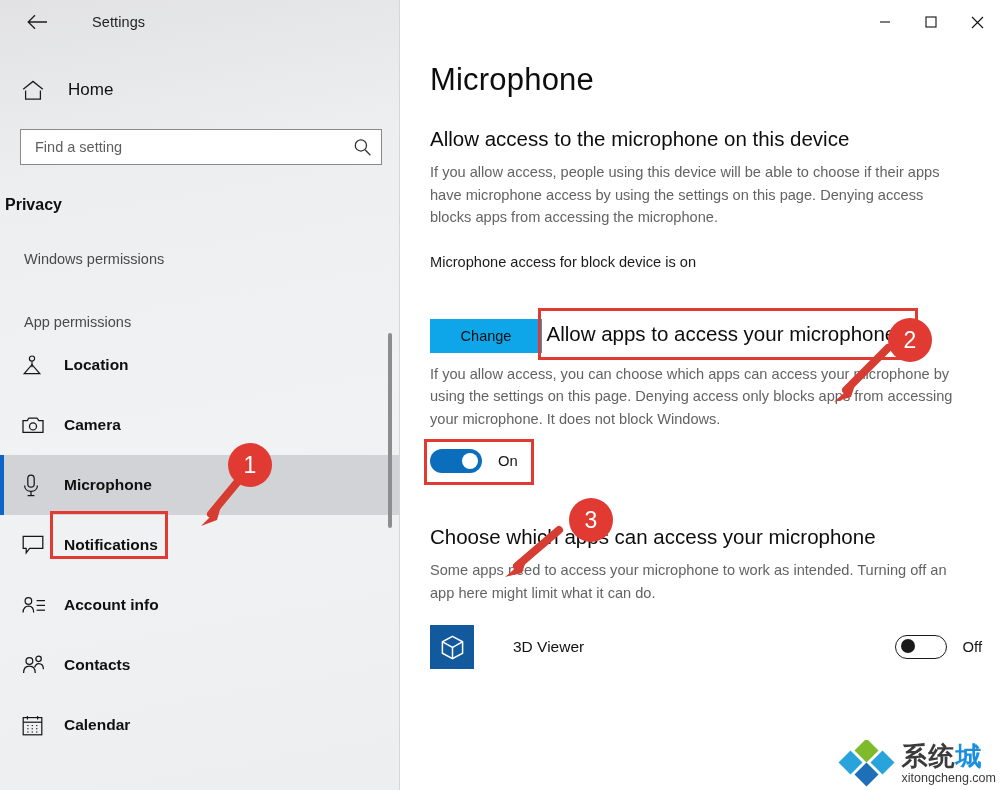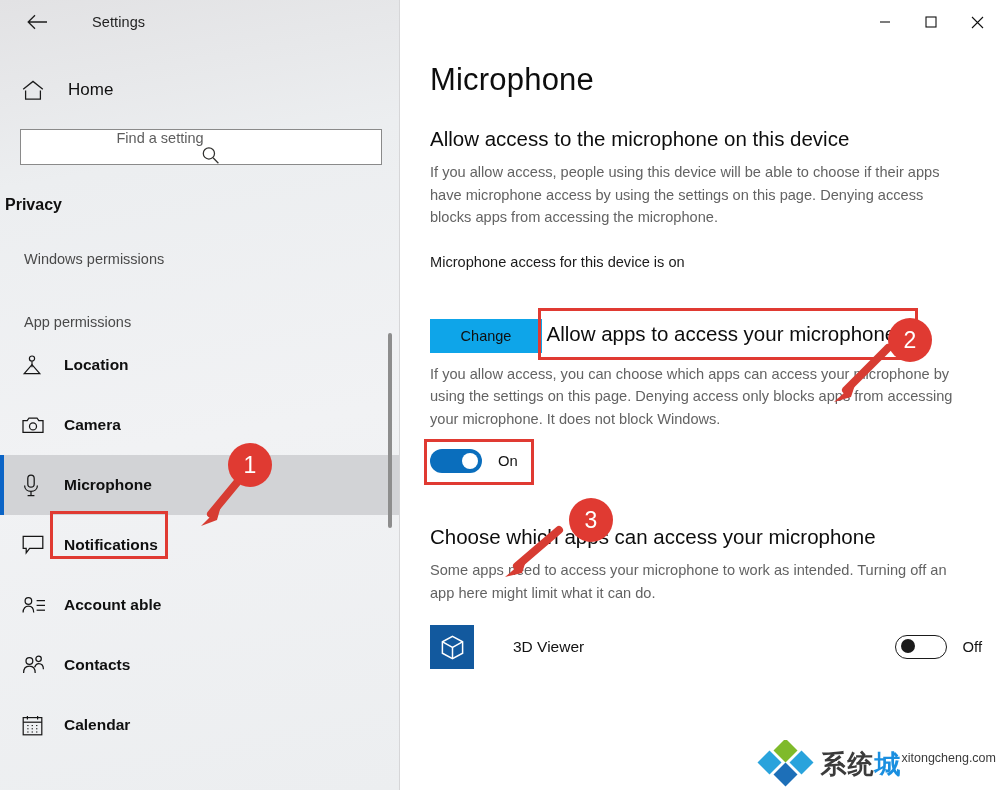--- a/index.html
+++ b/index.html
@@ -52,22 +52,21 @@
   }
   .home-row .ico { width: 34px; display:flex; align-items:center; color:#1b1b1b; }
   .home-row .lbl { font-size: 17px; color: #101010; margin-left: 12px; }
 
   #searchbox {
     margin: 17px 18px 0 20px;
     height: 36px;
     background: #ffffff;
     border: 1.4px solid #8a8a8a;
     display: flex; align-items: center;
-    padding: 0 9px 0 27px;
-    flex-direction: column;
+    padding: 0 9px 0 14px;
   }
   #searchbox input {
     flex: 1;
     border: none; outline: none;
     font-family: "Liberation Sans", sans-serif;
     font-size: 14.5px;
     color: #2b2b2b;
     background: transparent;
   }
   #searchbox input::placeholder { color: #5d5d5d; }
@@ -283,21 +282,21 @@
   .arrow-svg { position: absolute; z-index: 39; pointer-events: none; }
 
   
   #watermark {
     position: absolute;
     right: 4px; bottom: 2px;
     z-index: 50;
     display: flex; align-items: center;
   }
   #wm-text {
-    display: flex; flex-direction: row;
+    display: flex; flex-direction: column;
     margin-left: 2px;
   }
   #wm-cn {
     font-size: 26px; font-weight: bold; line-height: 28px;
     color: #3b3b3b; letter-spacing: 1px;
   }
   #wm-cn .blue { color: #1a8fe0; }
   #wm-url {
     font-size: 12.5px; color: #3b3b3b; line-height: 15px;
     margin-top: 1px;
@@ -390,21 +389,21 @@
     <div class="nav-item">
       <span class="ico">
         <svg width="24" height="19" viewBox="0 0 24 19" fill="none" stroke="currentColor" stroke-width="1.25">
           <circle cx="6.4" cy="5" r="3.3"></circle>
           <path d="M1.1 16.6 C1.1 12.2 3.5 10.2 6.4 10.2 C9.3 10.2 11.7 12.2 11.7 16.6"></path>
           <path d="M14.6 4.6 H23"></path>
           <path d="M14.6 9.4 H23"></path>
           <path d="M14.6 14.2 H23"></path>
         </svg>
       </span>
-      <span class="lbl">Account able</span>
+      <span class="lbl">Account info</span>
     </div>
 
     <div class="nav-item">
       <span class="ico">
         <svg width="24" height="20" viewBox="0 0 24 20" fill="none" stroke="currentColor" stroke-width="1.25">
           <circle cx="7.4" cy="6" r="3.4"></circle>
           <path d="M1.6 18 C1.6 13.3 4.3 11.2 7.4 11.2 C10.5 11.2 13.2 13.3 13.2 18"></path>
           <circle cx="16.6" cy="3.8" r="2.7"></circle>
           <path d="M12.6 12.2 C13.6 9.8 15 8.6 16.6 8.6 C19.1 8.6 21.4 10.3 21.4 14.2"></path>
         </svg>
@@ -448,21 +447,21 @@
             <path d="M1 1 L12 12 M12 1 L1 12"></path>
           </svg>
       </div>
     </div>
 
     <div id="content">
       <h1 id="page-title">Microphone</h1>
 
       <h2 class="sec-head">Allow access to the microphone on this device</h2>
       <p class="sec-body">If you allow access, people using this device will be able to choose if their apps have microphone access by using the settings on this page. Denying access blocks apps from accessing the microphone.</p>
-      <div class="status-line">Microphone access for this device is on</div>
+      <div class="status-line">Microphone access for block device is on</div>
       <button class="btn-change">Change</button>
 
       <div id="hl-heading-wrap">
         <h2 class="sec-head">Allow apps to access your microphone</h2>
         <div class="redbox" style="left:-8px; top:-14px; right:-22px; bottom:-14px;"></div>
       </div>
 
       <p class="sec-body">If you allow access, you can choose which apps can access your microphone by using the settings on this page. Denying access only blocks apps from accessing your microphone. It does not block Windows.</p>
 
       <div style="position:relative; width:fit-content;">

